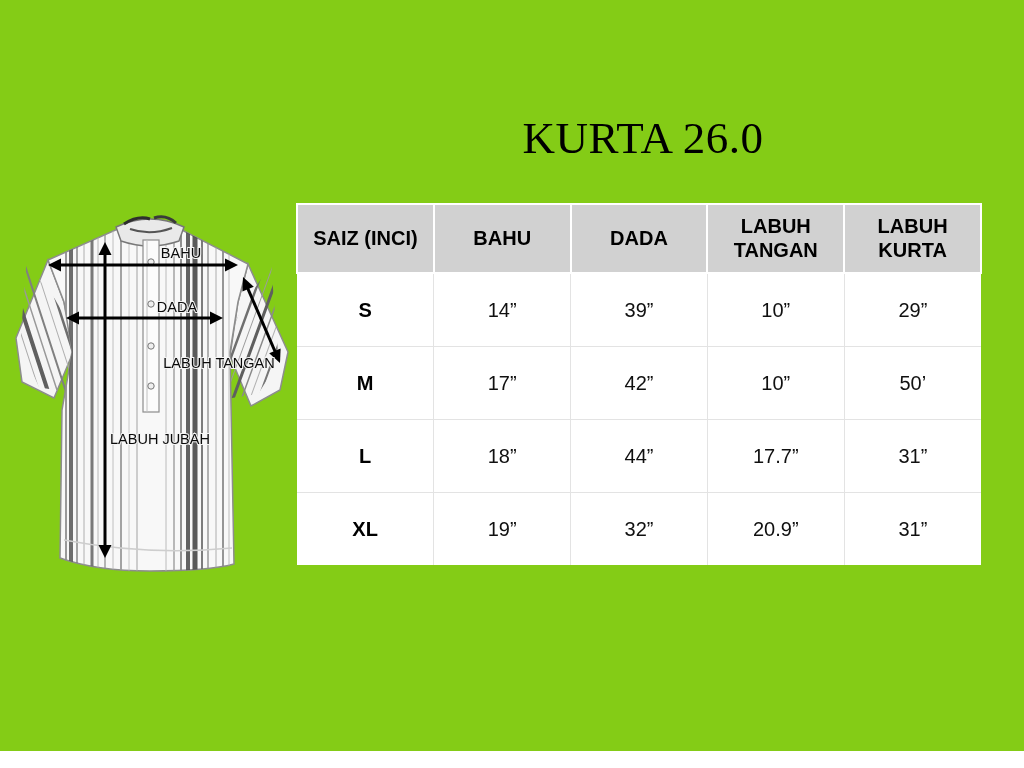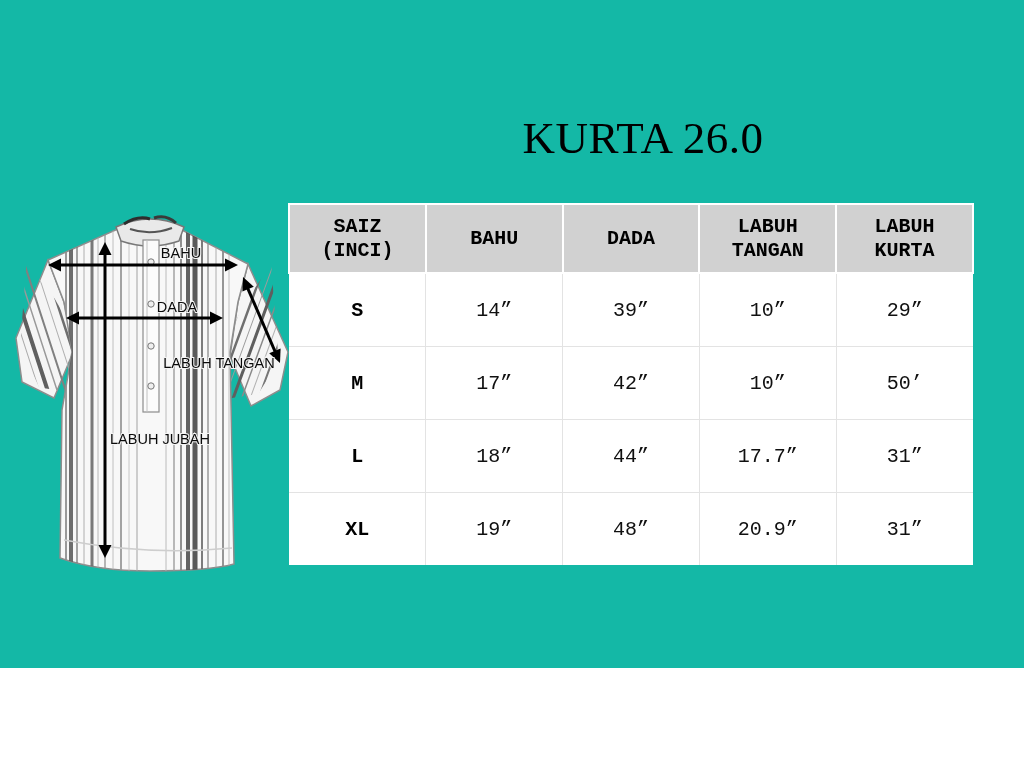--- a/index.html
+++ b/index.html
@@ -1,29 +1,29 @@
 <!DOCTYPE html>
 <html><head>
 <meta charset="utf-8">
 <style>
   html,body { margin:0; padding:0; background:#ffffff; }
   .slide {
-    position:relative; width:1024px; height:668px; background:#14b8a6;
+    position:relative; width:1024px; height:751px; background:#84cc16;
     font-family:"Liberation Sans", sans-serif; overflow:hidden;
   }
   .title {
     position:absolute; left:300px; top:112px; width:686px; margin:0;
     text-align:center; font-family:"Liberation Serif", serif;
     font-weight:400; font-size:45px; color:#000; letter-spacing:0.5px;
     white-space:nowrap;
   }
   .figure { position:absolute; left:8px; top:210px; }
   .size-table {
-    position:absolute; left:288px; top:203px; width:686px;
-    border-collapse:collapse; table-layout:fixed;font-family:Liberation Mono, monospace;
+    position:absolute; left:296px; top:203px; width:686px;
+    border-collapse:collapse; table-layout:fixed;
   }
   .size-table th {
     background:#d1d1d1; border:2px solid #ffffff; height:67px;
     font-size:20px; font-weight:bold; color:#000; line-height:1.18;
     padding:0 8px; text-align:center; vertical-align:middle;
   }
   .size-table td {
     border:1px solid #e3e3e3; height:70px; text-align:center;
     vertical-align:middle; font-size:20px; color:#101010; background:#ffffff;
   }
@@ -185,20 +185,20 @@
       <tr>
         <td class="size-cell">L</td>
         <td>18”</td>
         <td>44”</td>
         <td>17.7”</td>
         <td>31”</td>
       </tr>
       <tr>
         <td class="size-cell">XL</td>
         <td>19”</td>
-        <td>48”</td>
+        <td>32”</td>
         <td>20.9”</td>
         <td>31”</td>
       </tr>
     </tbody>
   </table>
 
 </div>
 
 </body></html>

